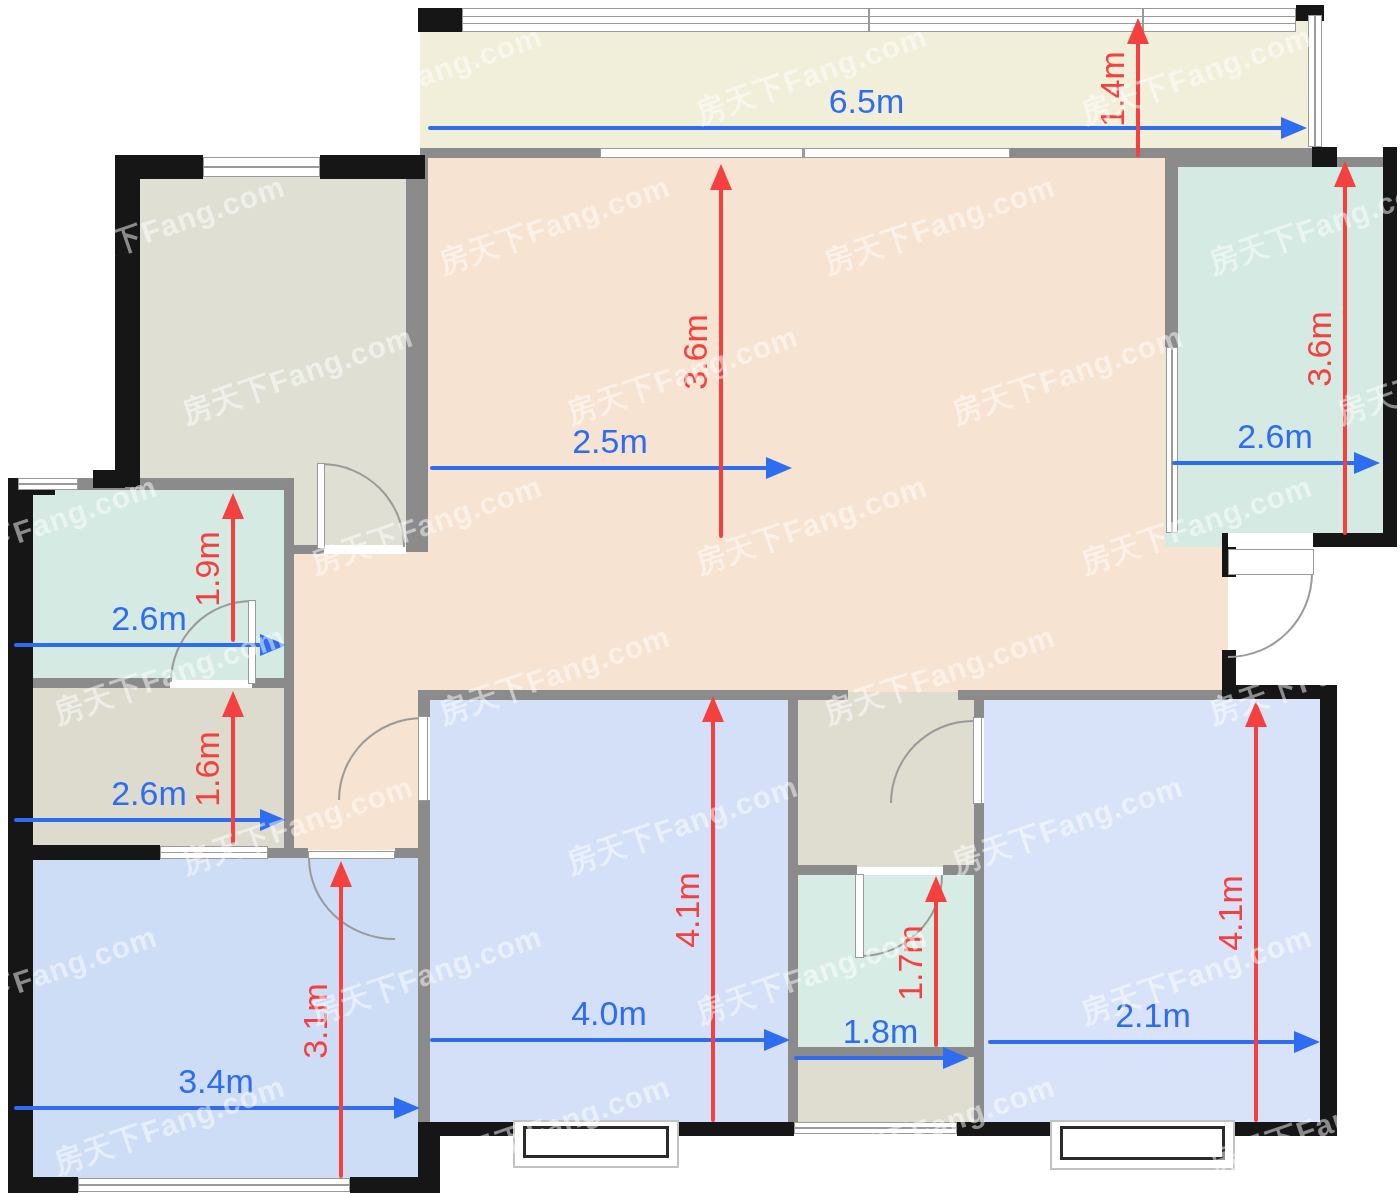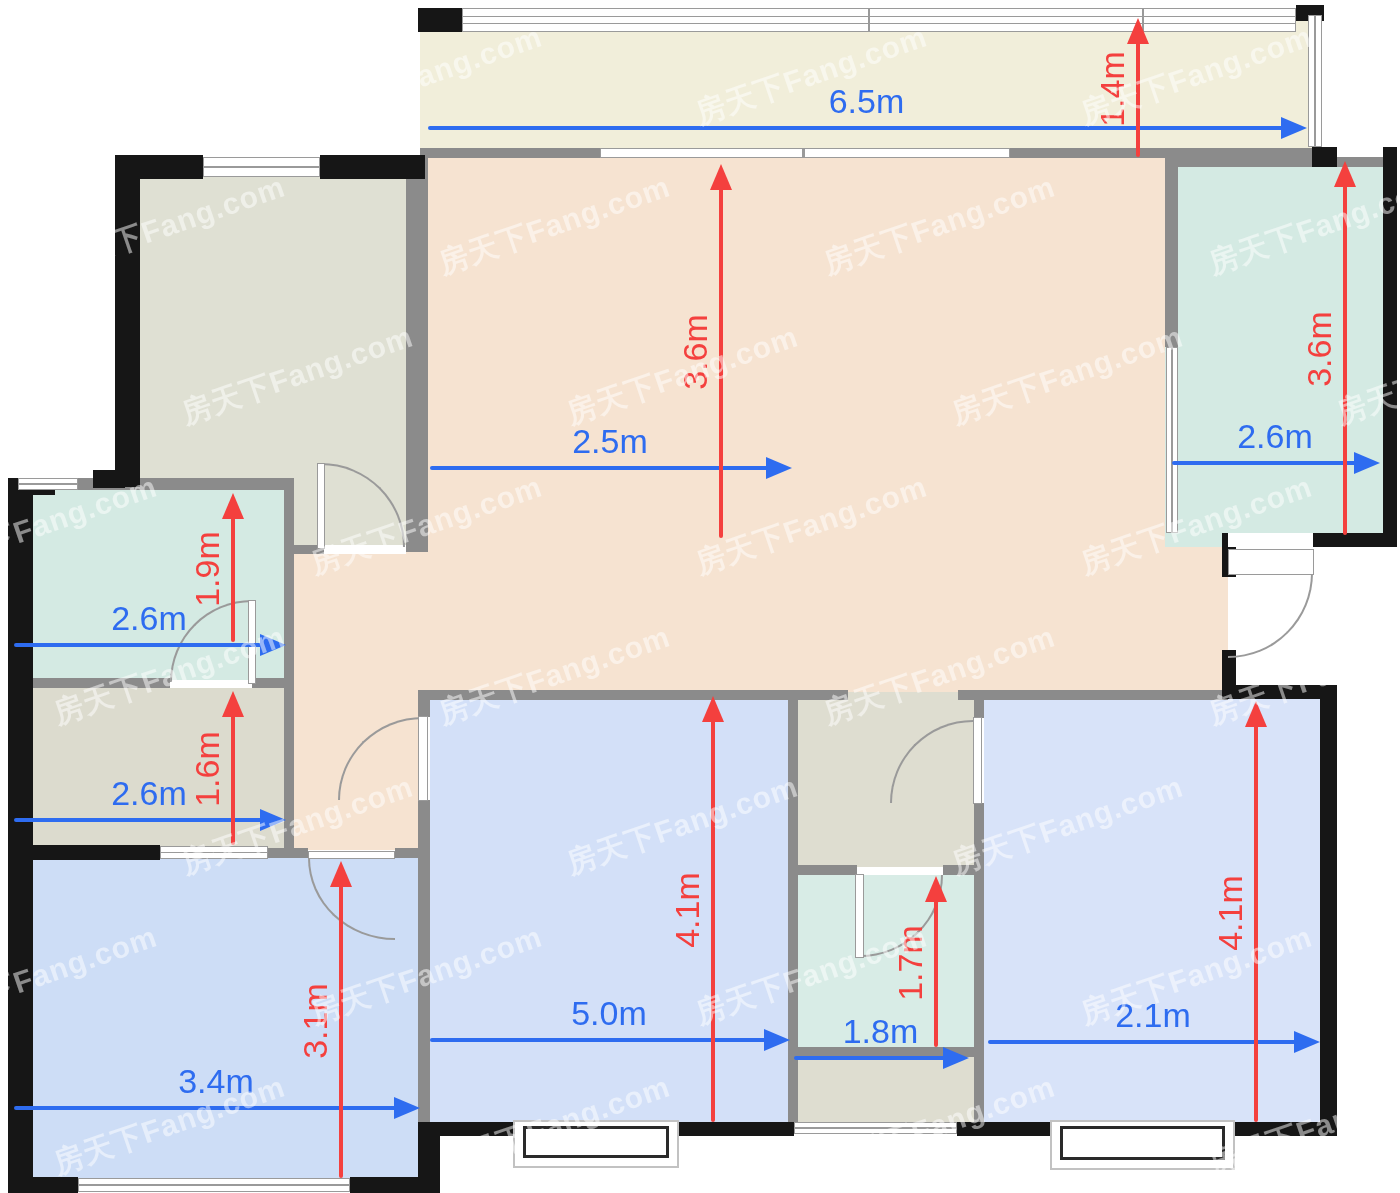--- a/index.html
+++ b/index.html
@@ -238,21 +238,21 @@
   </div>
   <div class="dimv" style="left:339px;top:863px;height:315px">
     <div class="dline"></div>
     <div class="dhead"></div>
     <span class="dlabel">3.1m</span>
   </div>
 
   <div class="dimh" style="left:430px;top:1038px;width:358px">
     <div class="dline"></div>
     <div class="dhead"></div>
-    <span class="dlabel">5.0m</span>
+    <span class="dlabel">4.0m</span>
   </div>
   <div class="dimv" style="left:711px;top:698px;height:424px">
     <div class="dline"></div>
     <div class="dhead"></div>
     <span class="dlabel">4.1m</span>
   </div>
 
   <div class="dimh" style="left:794px;top:1056px;width:173px">
     <div class="dline"></div>
     <div class="dhead"></div>

